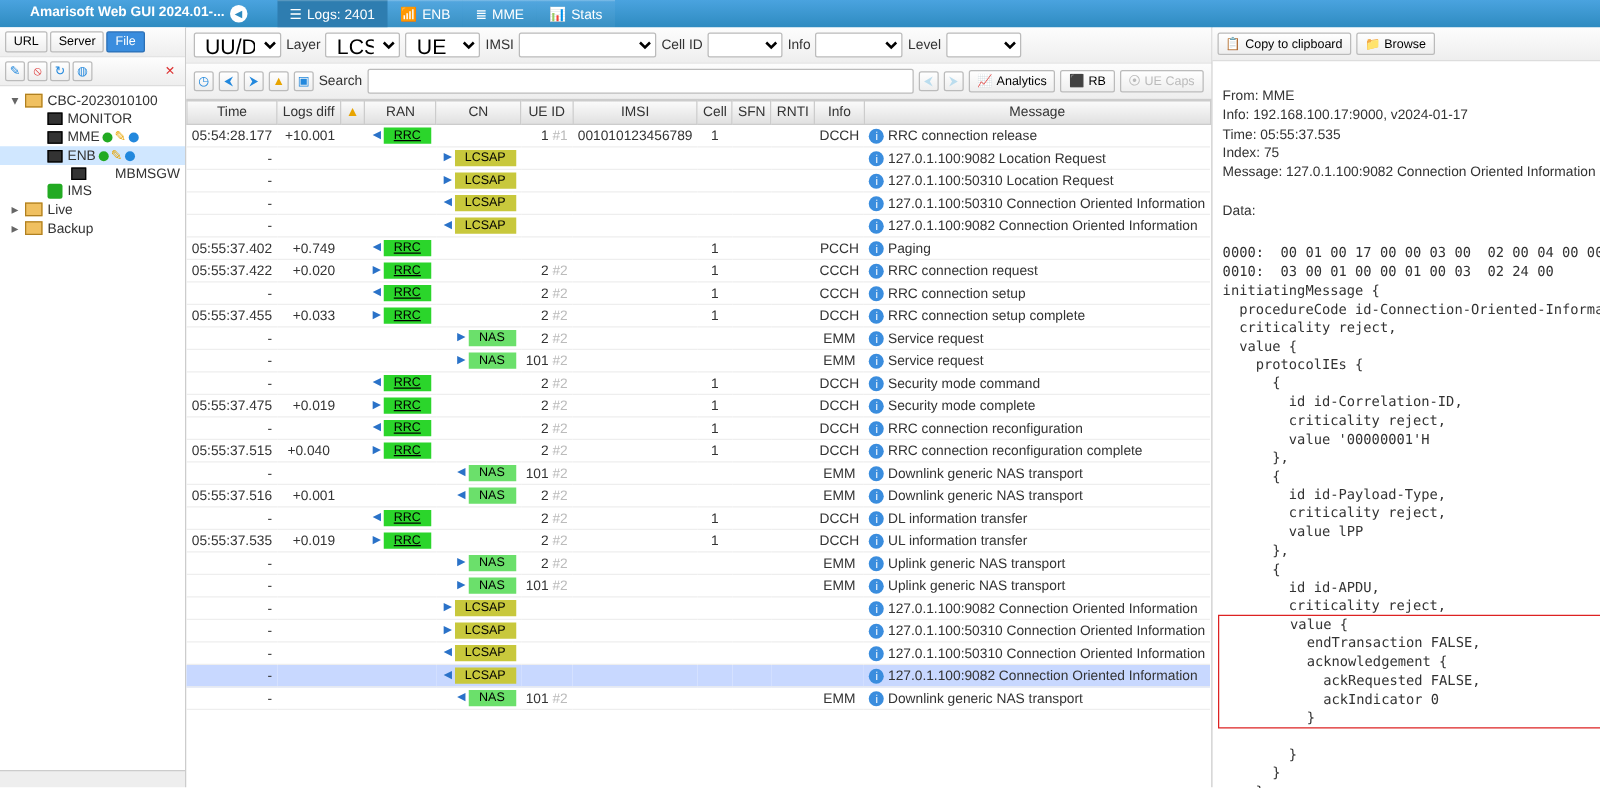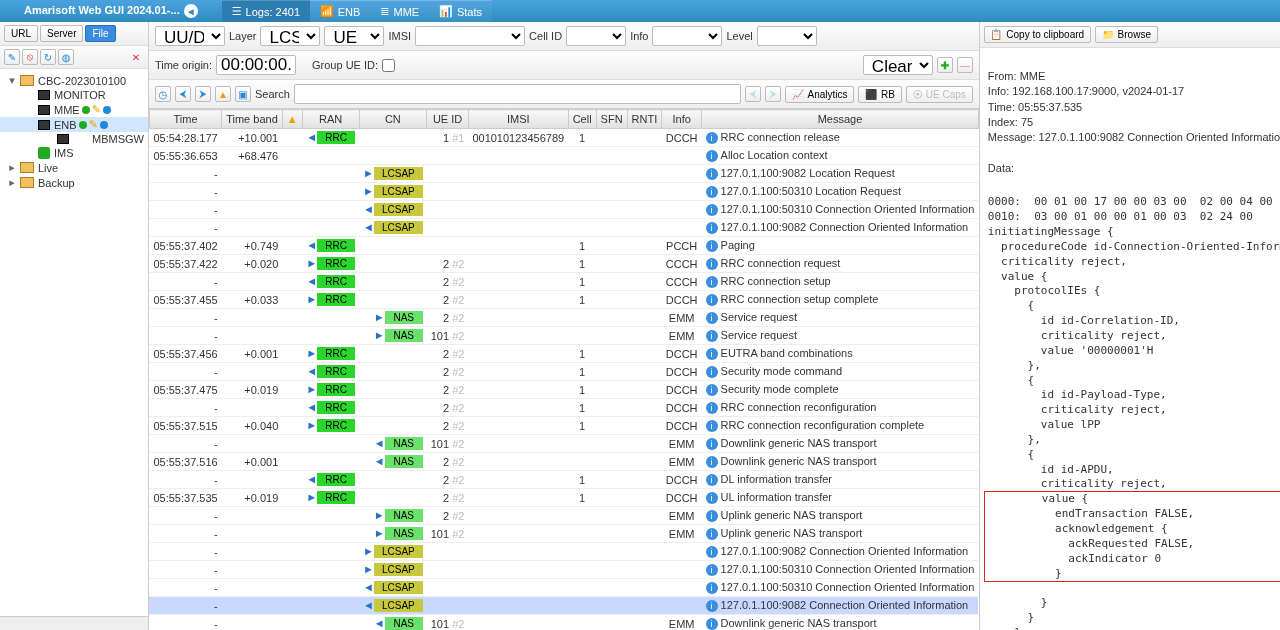--- a/index.html
+++ b/index.html
@@ -29,21 +29,21 @@
 .search-row { display: flex; align-items: center; padding: 4px 6px; border-bottom: 1px solid #ccc; gap: 4px; background:linear-gradient(#fdfdfd,#eee);}
 .search-input { flex: 1; border: 1px solid #bbb; border-radius: 2px; height: 20px; padding: 0 4px; }
 .btn-tool { border: 1px solid #bbb; border-radius: 2px; padding: 2px 6px; font-size: 10px; background: linear-gradient(#fff,#eee); cursor:pointer; display:flex; align-items:center; gap:3px;}
 .table-wrap { flex: 1; overflow: auto; position:relative;}
 table.log { width: 100%; border-collapse: collapse; font-size: 11px; }
 table.log th { background: linear-gradient(#fafafa,#e0e0e0); border: 1px solid #ccc; padding: 3px 4px; font-weight: normal; color:#333; white-space:nowrap; text-align:center;}
 table.log td { border-bottom: 1px solid #eee; padding: 2px 4px; white-space: nowrap; text-align:center;}
 table.log td.msg-cell { text-align:left; }
 table.log tr.sel td { background: #c8d8ff; }
 .ran-badge { display:inline-block; padding:1px 8px; font-size:10px; color:#000; min-width:38px; text-align:center;}
-.ran-RRC{background:#2bd52b;} .ran-NAS{background:#6be06b;} .ran-LCSAP{background:#c8c83c;}
+.ran-RRC{background:#2bd52b;text-decoration:underline;} .ran-NAS{background:#6be06b;} .ran-LCSAP{background:#c8c83c;}
 .arrow-left{color:#2a72c8;font-weight:bold;}
 .arrow-right{color:#2a72c8;font-weight:bold;}
 .info-icn{display:inline-block;width:12px;height:12px;border-radius:50%;background:#3a8dde;color:#fff;font-size:9px;line-height:12px;text-align:center;margin-right:3px;}
 .annotation-box{position:absolute; left:230px; background:#f5a623; border:1px solid #c07800; color:#000; font-size:14px; padding:8px 14px; z-index:5;}
 .right-pane { width: 402px; display: flex; flex-direction: column; }
 .right-toolbar { display: flex; gap: 4px; padding: 4px; border-bottom: 1px solid #ddd; background:linear-gradient(#fdfdfd,#eee);}
 .detail-body { padding: 6px 8px; font-size: 11px; overflow:auto; flex:1; white-space:pre; font-family: monospace; line-height:1.35;}
 .detail-header { font-family: Arial,sans-serif; white-space:normal; line-height:1.4; margin-bottom:4px;}
 .red-box{border:1px solid #d22; padding:0 4px; margin:-1px -4px;}
 .phone-icon{width:12px;height:12px;background:#2a2;border-radius:2px;margin-right:4px;}
@@ -154,31 +154,20 @@
       <select class="combo small"><option>UE ID</option></select>
       <span>IMSI</span>
       <select class="combo lg"><option></option></select>
       <span>Cell ID</span>
       <select class="combo small"><option></option></select>
       <span>Info</span>
       <select class="combo med"><option></option></select>
       <span>Level</span>
       <select class="combo small"><option></option></select>
     </div>
-    <div class="filter-row">
-      <span>Time origin:</span>
-      <input class="combo" style="width: 80px;" value="00:00:00.000">
-      <span style="width:8px"></span>
-      <span>Group UE ID:</span>
-      <input type="checkbox" style="">
-      <span style="flex:1"></span>
-      <select class="combo med"><option>Clear</option></select>
-      <span class="icon-box" style="color:#2a2;font-weight:bold">✚</span>
-      <span class="icon-box" style="color:#e88">—</span>
-    </div>
     <div class="search-row">
       <span class="icon-box" style="color:#28d">◷</span>
       <span class="icon-box" style="color:#28d">⮜</span>
       <span class="icon-box" style="color:#28d">⮞</span>
       <span class="icon-box">
           <span class="warn-icon">▲</span>
         </span>
       <span class="icon-box" style="color:#28d">▣</span>
       <span>Search</span>
       <input class="search-input" style="">
@@ -195,21 +184,21 @@
       <button class="btn-tool disabled-txt">
           <span>⦿</span>
           <span>UE Caps</span>
         </button>
     </div>
     <div class="table-wrap">
       <table class="log">
         <thead>
             <tr id="thead-row">
               <th class="col-time">Time</th>
-              <th class="col-diff">Time band</th>
+              <th class="col-diff">Logs diff</th>
               <th style="width: 18px;"><span class="warn-icon">▲</span></th>
               <th class="col-ran">RAN</th>
               <th class="col-cn">CN</th>
               <th class="col-ueid">UE ID</th>
               <th class="col-imsi">IMSI</th>
               <th class="col-cell">Cell</th>
               <th class="col-sfn">SFN</th>
               <th class="col-rnti">RNTI</th>
               <th class="col-info">Info</th>
               <th>Message</th>
@@ -224,34 +213,20 @@
               <td style="text-align:right"></td>
               <td style="text-align:right">1 <span class="dim">#1</span></td>
               <td>001010123456789</td>
               <td>1</td>
               <td></td>
               <td></td>
               <td>DCCH</td>
               <td class="msg-cell"><span class="info-icn">i</span>RRC connection release</td>
             </tr>
             <tr>
-              <td style="text-align:right">05:55:36.653</td>
-              <td style="text-align:right">+68.476</td>
-              <td></td>
-              <td style="text-align:right"></td>
-              <td style="text-align:right"></td>
-              <td style="text-align:right"></td>
-              <td></td>
-              <td></td>
-              <td></td>
-              <td></td>
-              <td></td>
-              <td class="msg-cell"><span class="info-icn">i</span>Alloc Location context</td>
-            </tr>
-            <tr>
               <td style="text-align:right">-</td>
               <td style="text-align:right"></td>
               <td></td>
               <td style="text-align:right"></td>
               <td style="text-align:right"><span class="arrow-right">►</span><span class="ran-badge ran-LCSAP">LCSAP</span></td>
               <td style="text-align:right"></td>
               <td></td>
               <td></td>
               <td></td>
               <td></td>
@@ -378,34 +353,20 @@
               <td style="text-align:right"><span class="arrow-right">►</span><span class="ran-badge ran-NAS">NAS</span></td>
               <td style="text-align:right">101 <span class="dim">#2</span></td>
               <td></td>
               <td></td>
               <td></td>
               <td></td>
               <td>EMM</td>
               <td class="msg-cell"><span class="info-icn">i</span>Service request</td>
             </tr>
             <tr>
-              <td style="text-align:right">05:55:37.456</td>
-              <td style="text-align:right">+0.001</td>
-              <td></td>
-              <td style="text-align:right"><span class="arrow-right">►</span><span class="ran-badge ran-RRC">RRC</span></td>
-              <td style="text-align:right"></td>
-              <td style="text-align:right">2 <span class="dim">#2</span></td>
-              <td></td>
-              <td>1</td>
-              <td></td>
-              <td></td>
-              <td>DCCH</td>
-              <td class="msg-cell"><span class="info-icn">i</span>EUTRA band combinations</td>
-            </tr>
-            <tr>
               <td style="text-align:right">-</td>
               <td style="text-align:right"></td>
               <td></td>
               <td style="text-align:right"><span class="arrow-left">◄</span><span class="ran-badge ran-RRC">RRC</span></td>
               <td style="text-align:right"></td>
               <td style="text-align:right">2 <span class="dim">#2</span></td>
               <td></td>
               <td>1</td>
               <td></td>
               <td></td>
@@ -435,21 +396,21 @@
               <td style="text-align:right">2 <span class="dim">#2</span></td>
               <td></td>
               <td>1</td>
               <td></td>
               <td></td>
               <td>DCCH</td>
               <td class="msg-cell"><span class="info-icn">i</span>RRC connection reconfiguration</td>
             </tr>
             <tr>
               <td style="text-align:right">05:55:37.515</td>
-              <td style="text-align:right">+0.040</td>
+              <td style="">+0.040</td>
               <td></td>
               <td style="text-align:right"><span class="arrow-right">►</span><span class="ran-badge ran-RRC">RRC</span></td>
               <td style="text-align:right"></td>
               <td style="text-align:right">2 <span class="dim">#2</span></td>
               <td></td>
               <td>1</td>
               <td></td>
               <td></td>
               <td>DCCH</td>
               <td class="msg-cell"><span class="info-icn">i</span>RRC connection reconfiguration complete</td>

